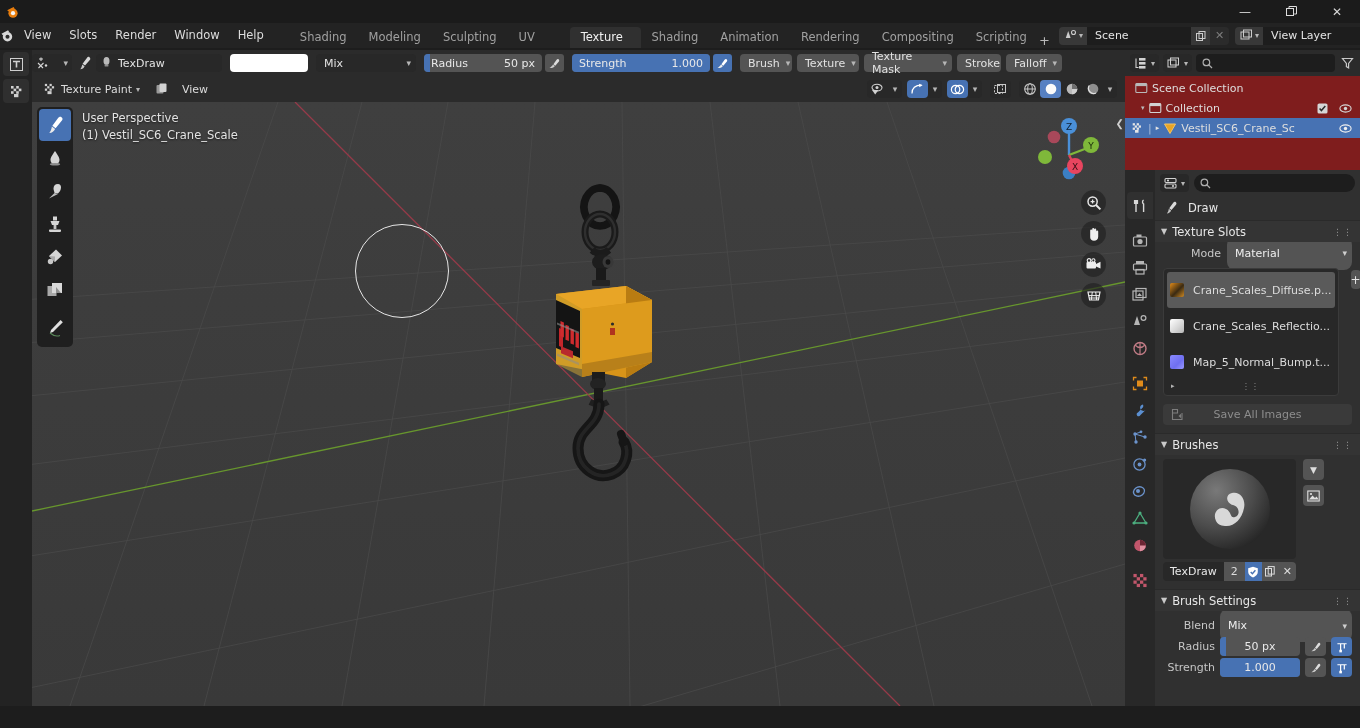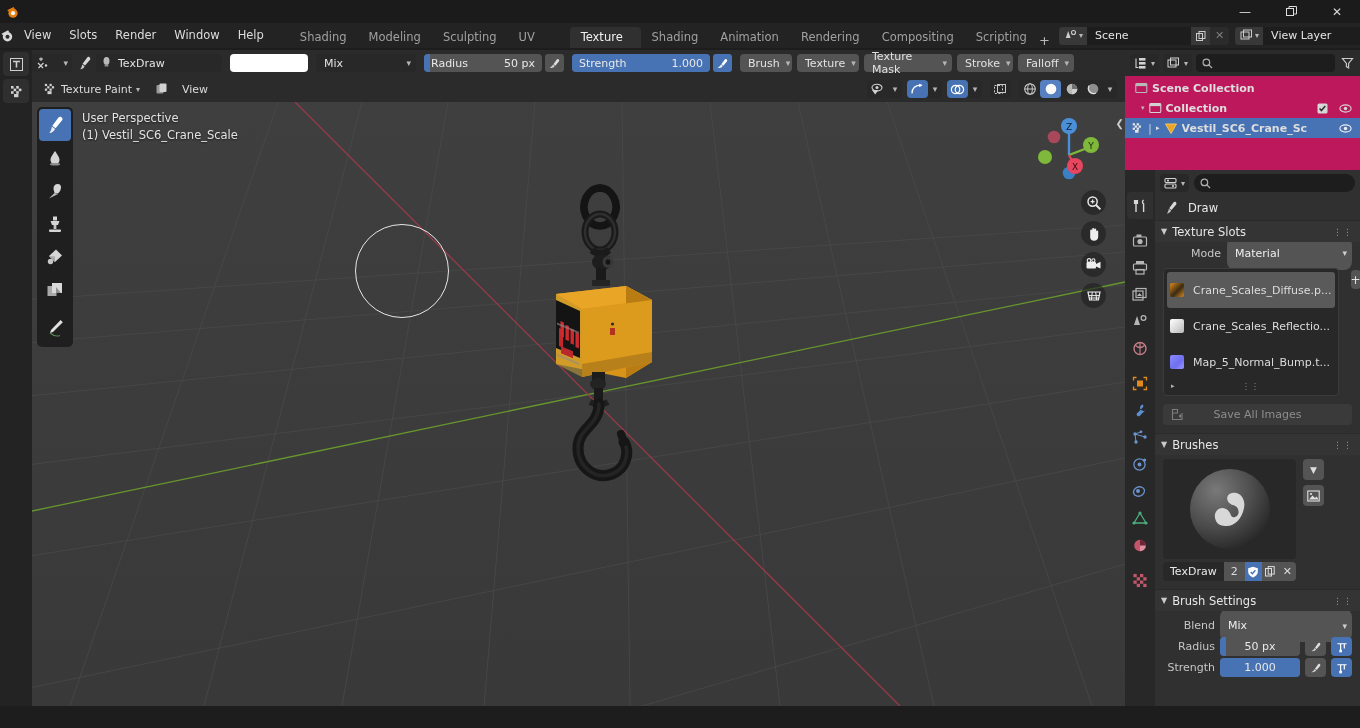--- a/index.html
+++ b/index.html
@@ -91,21 +91,21 @@
     display:flex; align-items:center; justify-content:center; }
   .vp-chev { position:absolute; right:1px; top:16px; color:#cfcfcf; font-size:10px; }
 
   
   .outliner { position:absolute; left:1125px; top:50px; width:235px; height:120px; background:#2b2b2b; }
   .ol-header { height:26px; display:flex; align-items:center; gap:4px; padding:0 5px; background:#2b2b2b;}
   .ol-dd { height:18px; display:flex; align-items:center; gap:3px; padding:0 4px;
     background:#282828; border-radius:4px; }
   .ol-search { flex:1; height:18px; background:#1d1d1d; border-radius:4px; display:flex;
     align-items:center; padding:0 6px; gap:4px; }
-  .ol-body { background:#be185d; height:94px; padding-top:2px;font-weight:bold; }
+  .ol-body { background:#7f1d1d; height:94px; padding-top:2px; }
   .ol-row { height:20px; display:flex; align-items:center; padding-left:6px; font-size:11px;
     color:#dedede; gap:4px; position:relative; }
   .ol-row.sel { background:#4772b3; }
   .ol-row .right-ic { position:absolute; right:8px; display:flex; gap:11px; align-items:center; }
 
   .props { position:absolute; left:1125px; top:170px; width:235px; height:536px; background:#303030; }
   .props-nav { position:absolute; left:0; top:0; width:30px; height:536px; background:#282828;
     padding-top:22px; display:flex; flex-direction:column; align-items:center; }
   .pn-btn { width:26px; height:27px; display:flex; align-items:center; justify-content:center; }
   .pn-btn.active { background:#303030; border-radius:4px 0 0 4px; }
@@ -323,21 +323,21 @@
     <div class="dd" style="width:62px;background:#545454">
       <span>Texture</span>
         <span class="cv">▾</span>
     </div>
     <div style="width:5px"></div>
     <div class="dd" style="width:88px;background:#545454">
       <span>Texture Mask</span>
         <span class="cv">▾</span>
     </div>
     <div style="width:5px"></div>
-    <div class="dd" style="width:56px;background:#545454">
+    <div class="dd" style="width:44px;background:#545454">
       <span>Stroke</span>
         <span class="cv">▾</span>
     </div>
     <div style="width:5px"></div>
     <div class="dd" style="width:56px;background:#545454">
       <span>Falloff</span>
         <span class="cv">▾</span>
     </div>
   </div>
 

